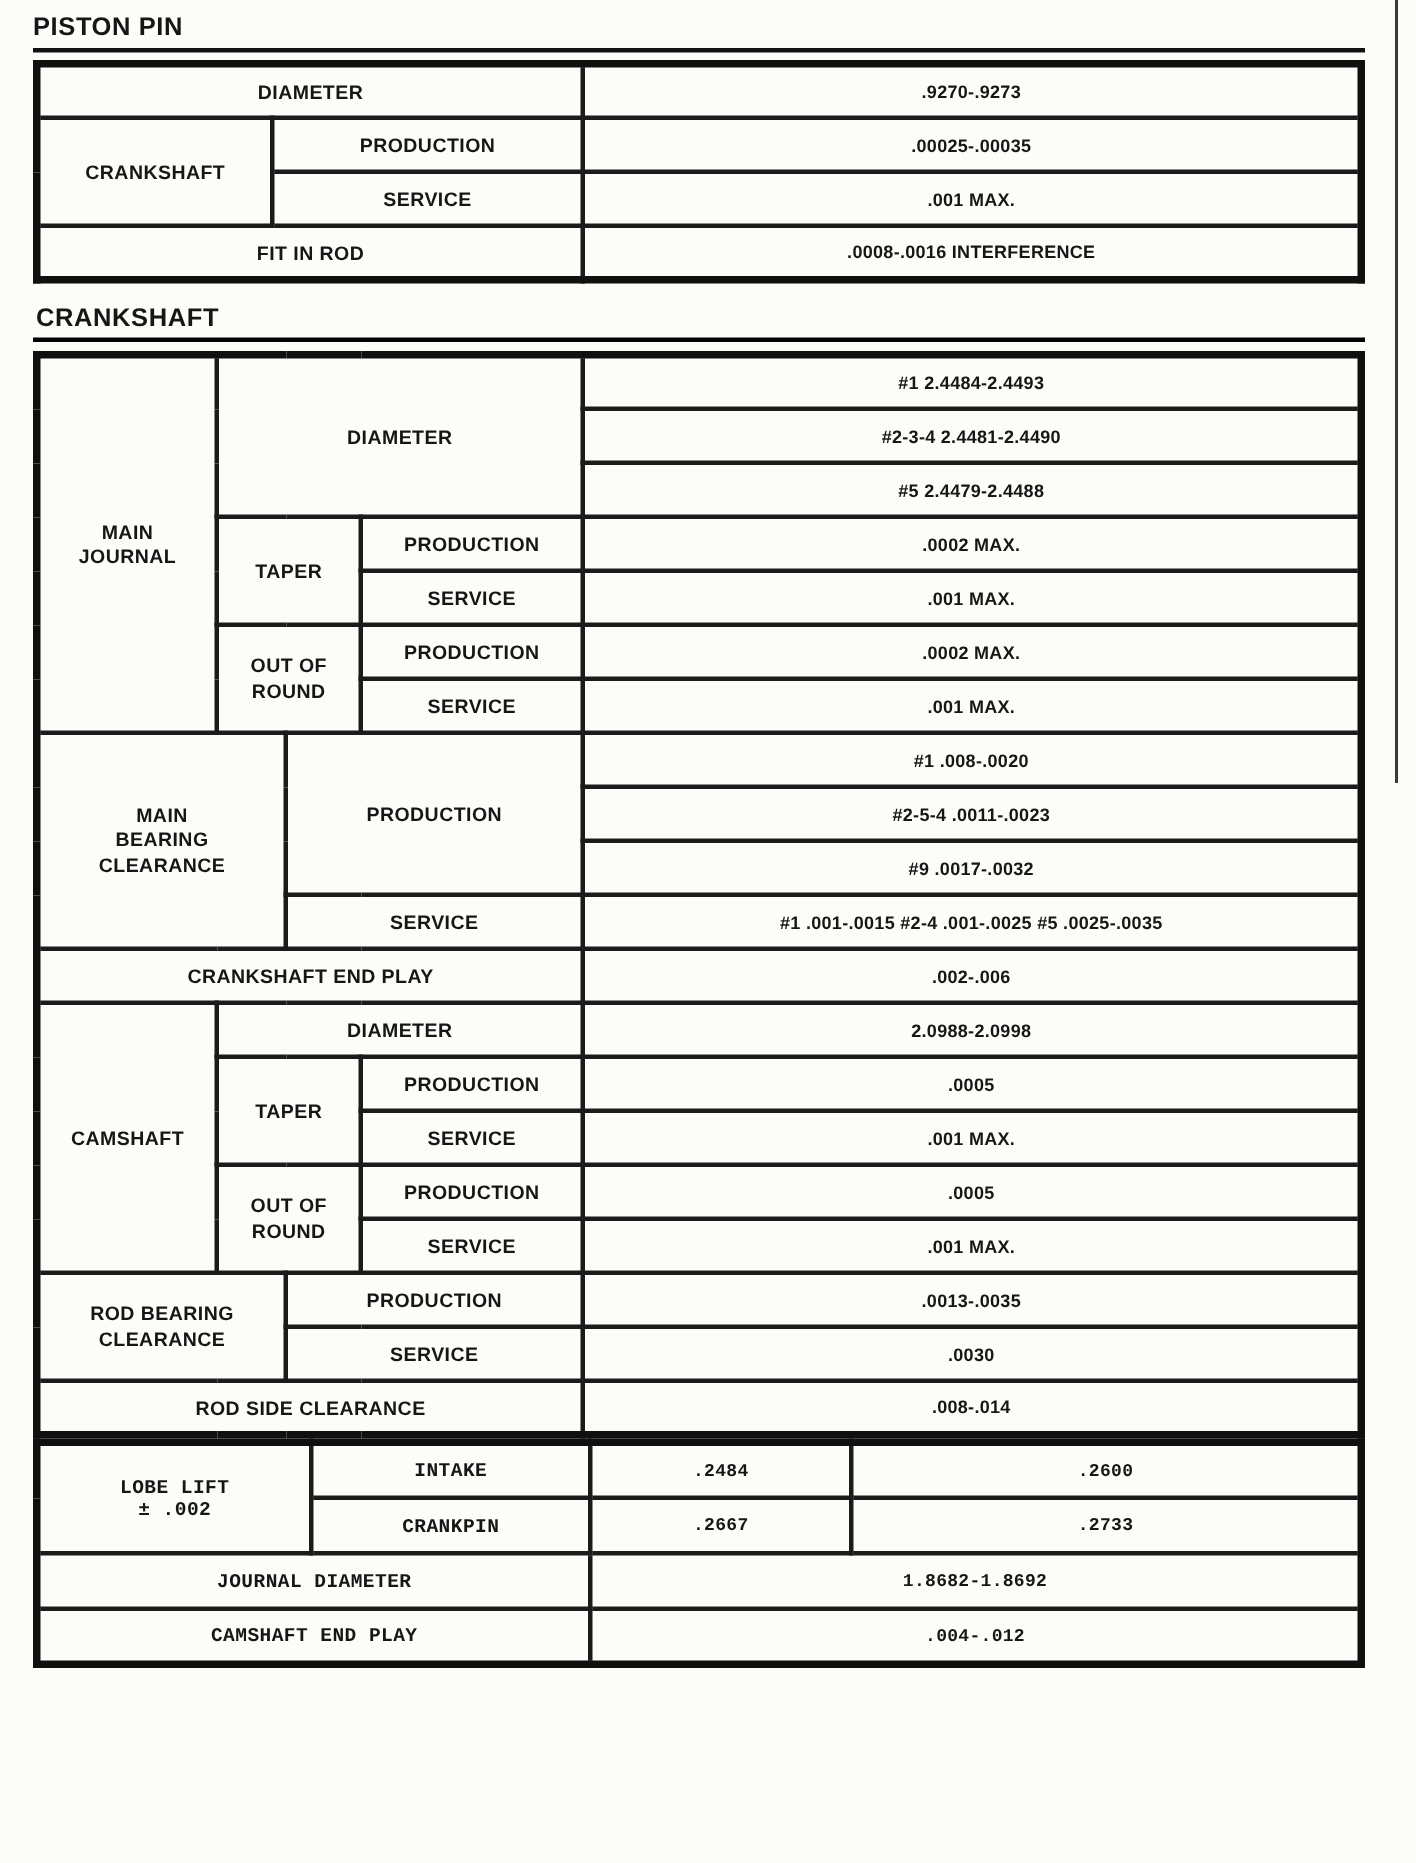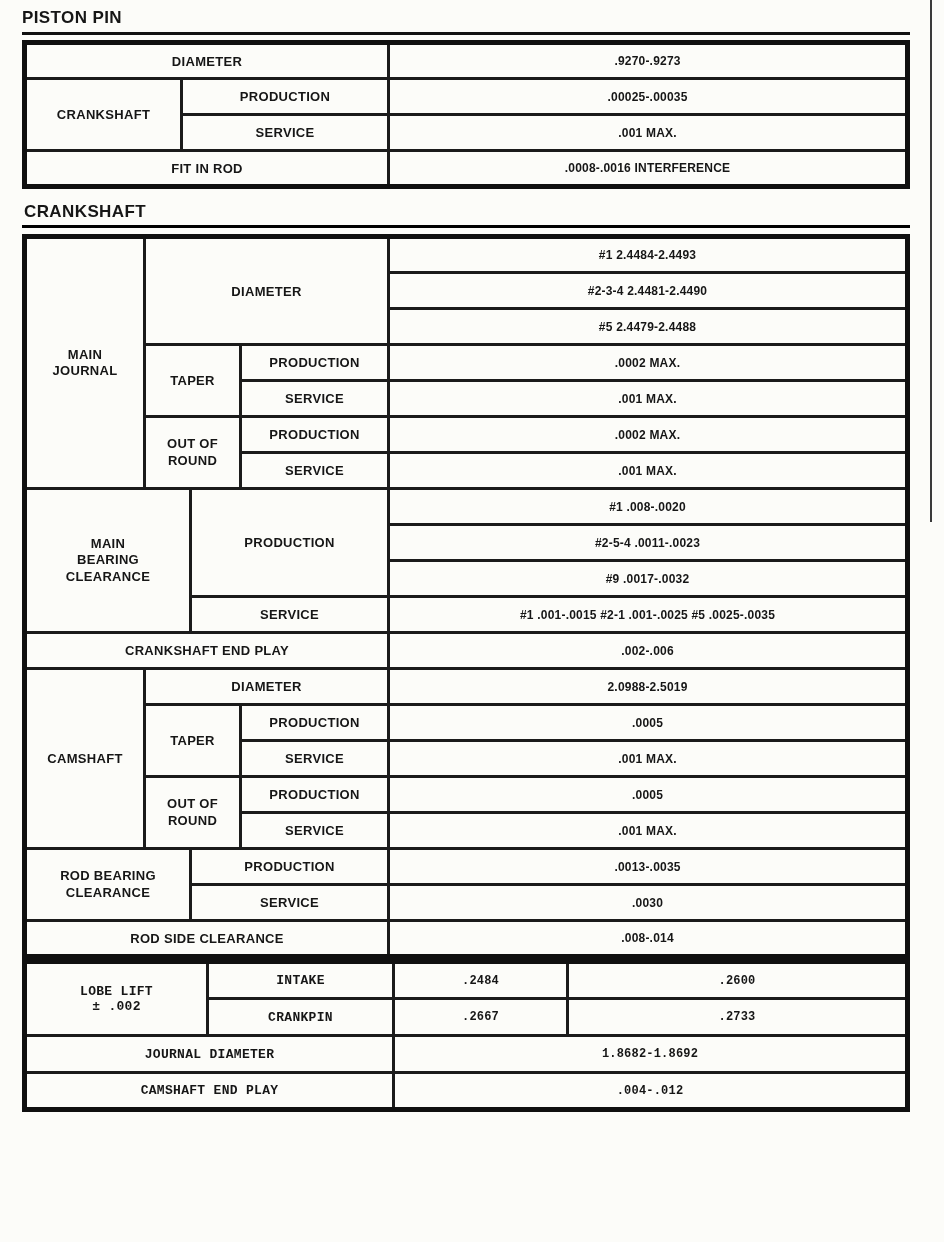--- a/index.html
+++ b/index.html
@@ -159,32 +159,32 @@
         <td class="val">#1  .008-.0020</td>
       </tr>
       <tr>
         <td class="val">#2-5-4  .0011-.0023</td>
       </tr>
       <tr>
         <td class="val">#9  .0017-.0032</td>
       </tr>
       <tr>
         <td colspan="2" class="lbl">SERVICE</td>
-        <td class="val">#1  .001-.0015   #2-1  .001-.0025  #5 .0025-.0035</td>
+        <td class="val">#1  .001-.0015   #2-4  .001-.0025  #5 .0025-.0035</td>
       </tr>
 
       <tr>
         <td colspan="4" class="lbl">CRANKSHAFT END PLAY</td>
         <td class="val">.002-.006</td>
       </tr>
 
       <tr>
         <td rowspan="5" class="lbl">CAMSHAFT</td>
         <td colspan="3" class="lbl">DIAMETER</td>
-        <td class="val">2.0988-2.5019</td>
+        <td class="val">2.0988-2.0998</td>
       </tr>
       <tr>
         <td rowspan="2" colspan="2" class="lbl">TAPER</td>
         <td class="lbl">PRODUCTION</td>
         <td class="val">.0005</td>
       </tr>
       <tr>
         <td class="lbl">SERVICE</td>
         <td class="val">.001 MAX.</td>
       </tr>

